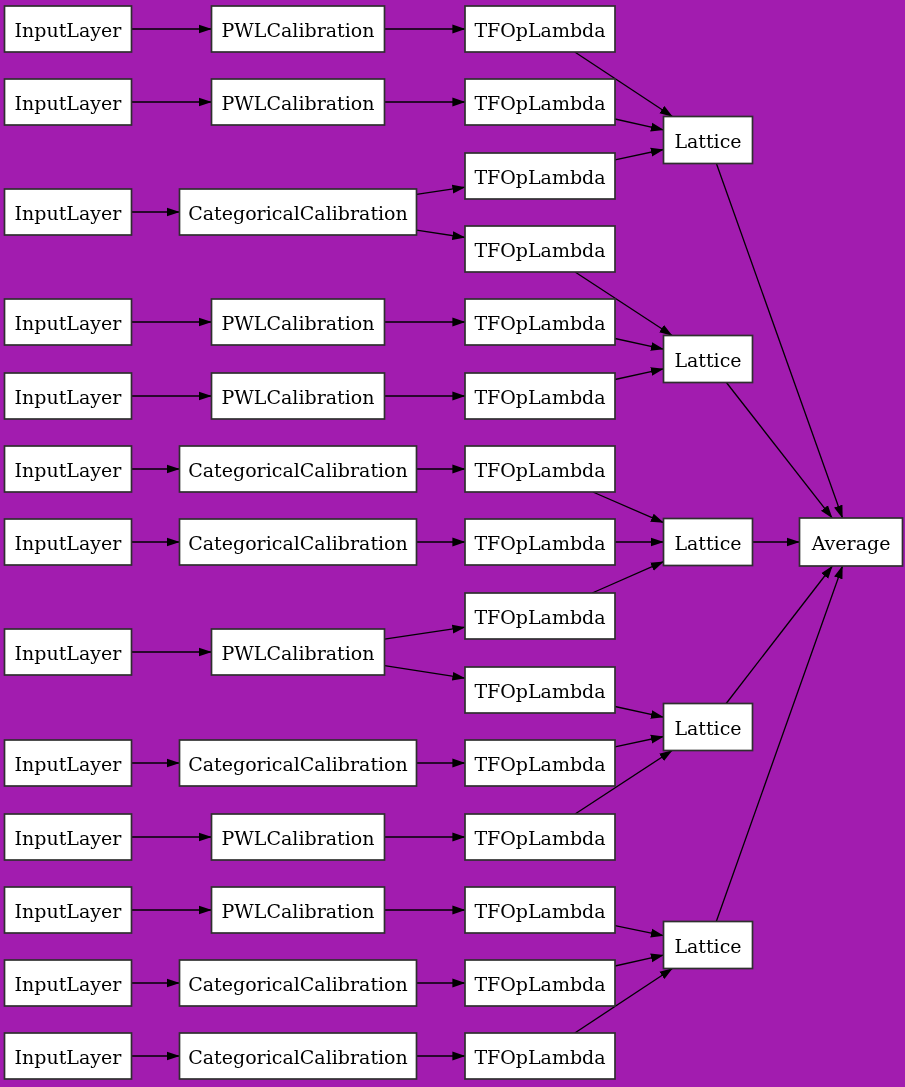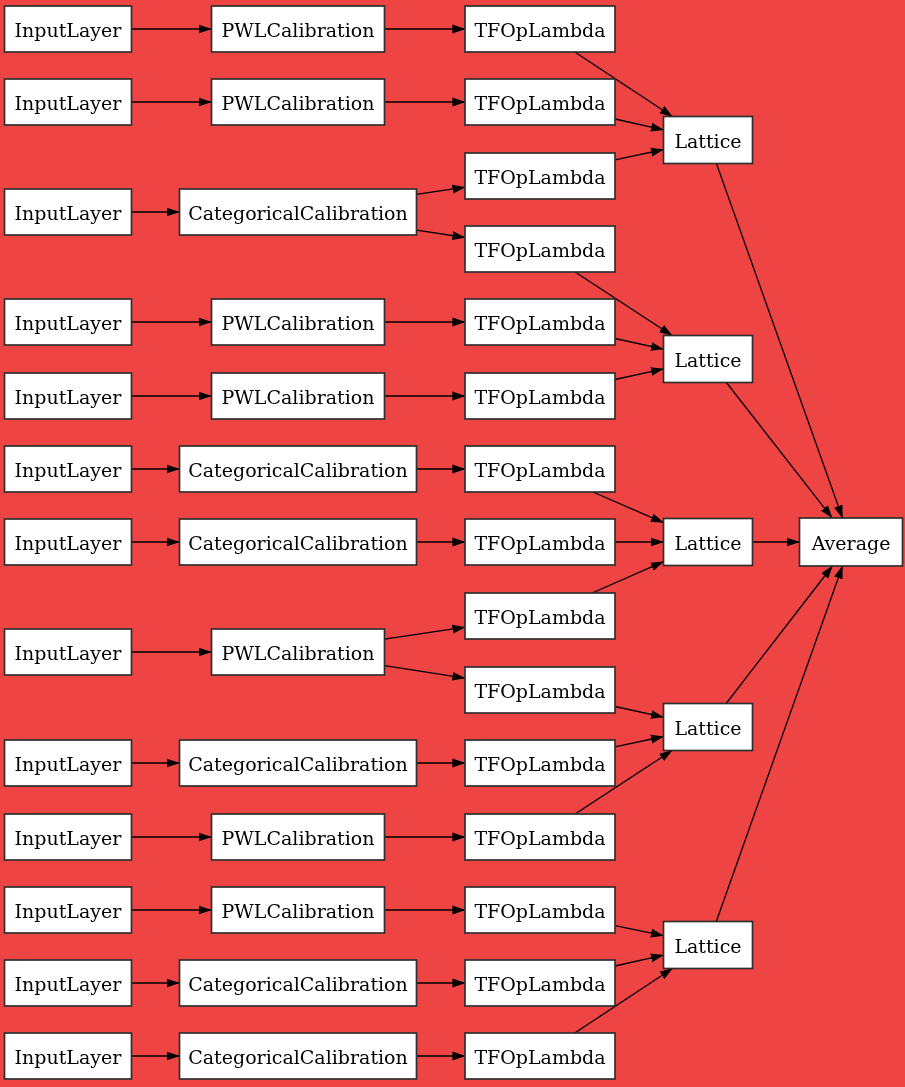--- a/index.html
+++ b/index.html
@@ -8,21 +8,21 @@
     background: #ffffff;
     width: 905px;
     height: 1087px;
     overflow: hidden;
     font-family: "DejaVu Serif", serif;
   }
   .canvas-wrap {
     position: relative;
     width: 905px;
     height: 1087px;
-    background: #ef4444;
+    background: #a21caf;
   }
   svg { display: block; }
   .node-rect {
     fill: #ffffff;
     stroke: #2f2f2f;
     stroke-width: 1.7px;
   }
   .node-label {
     font-family: "DejaVu Serif", serif;
     font-size: 19px;

